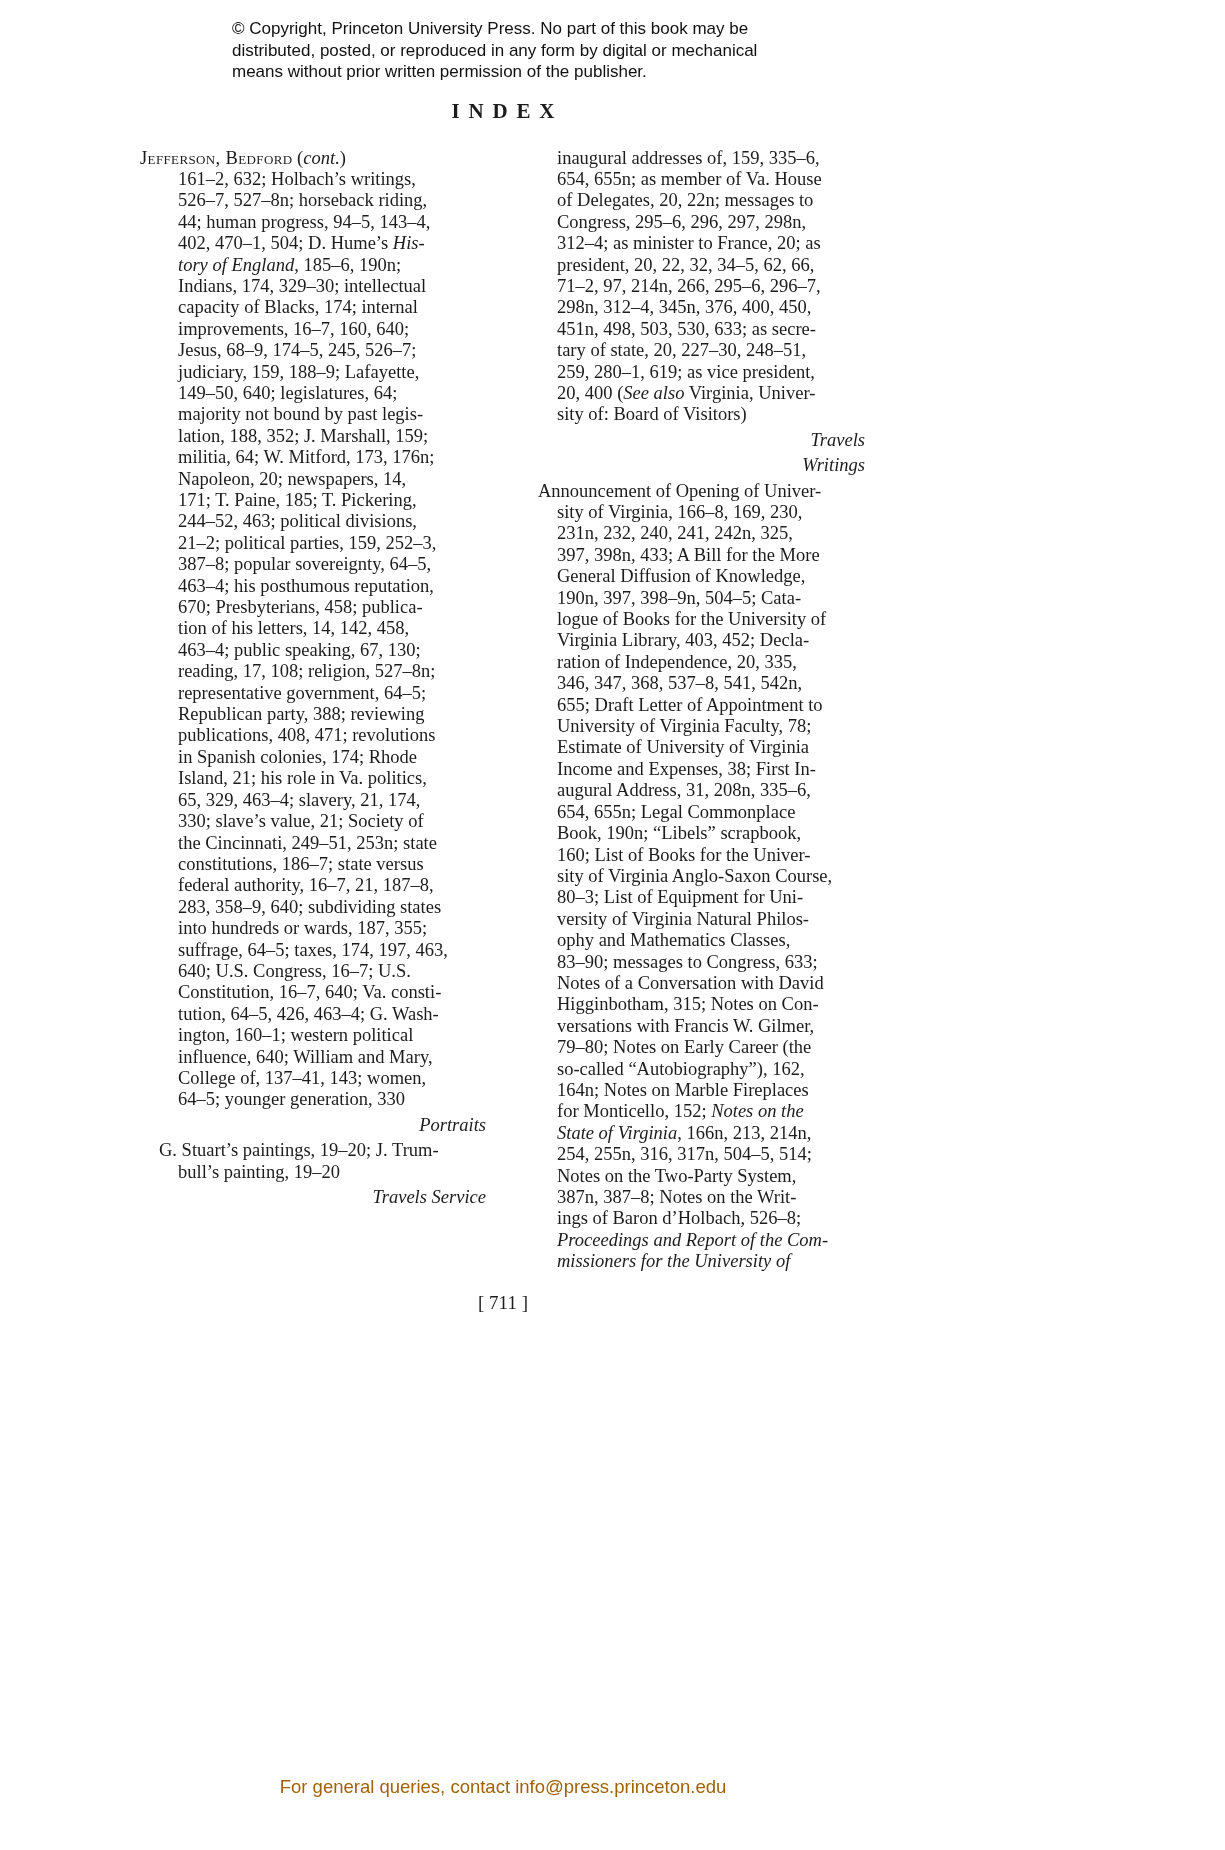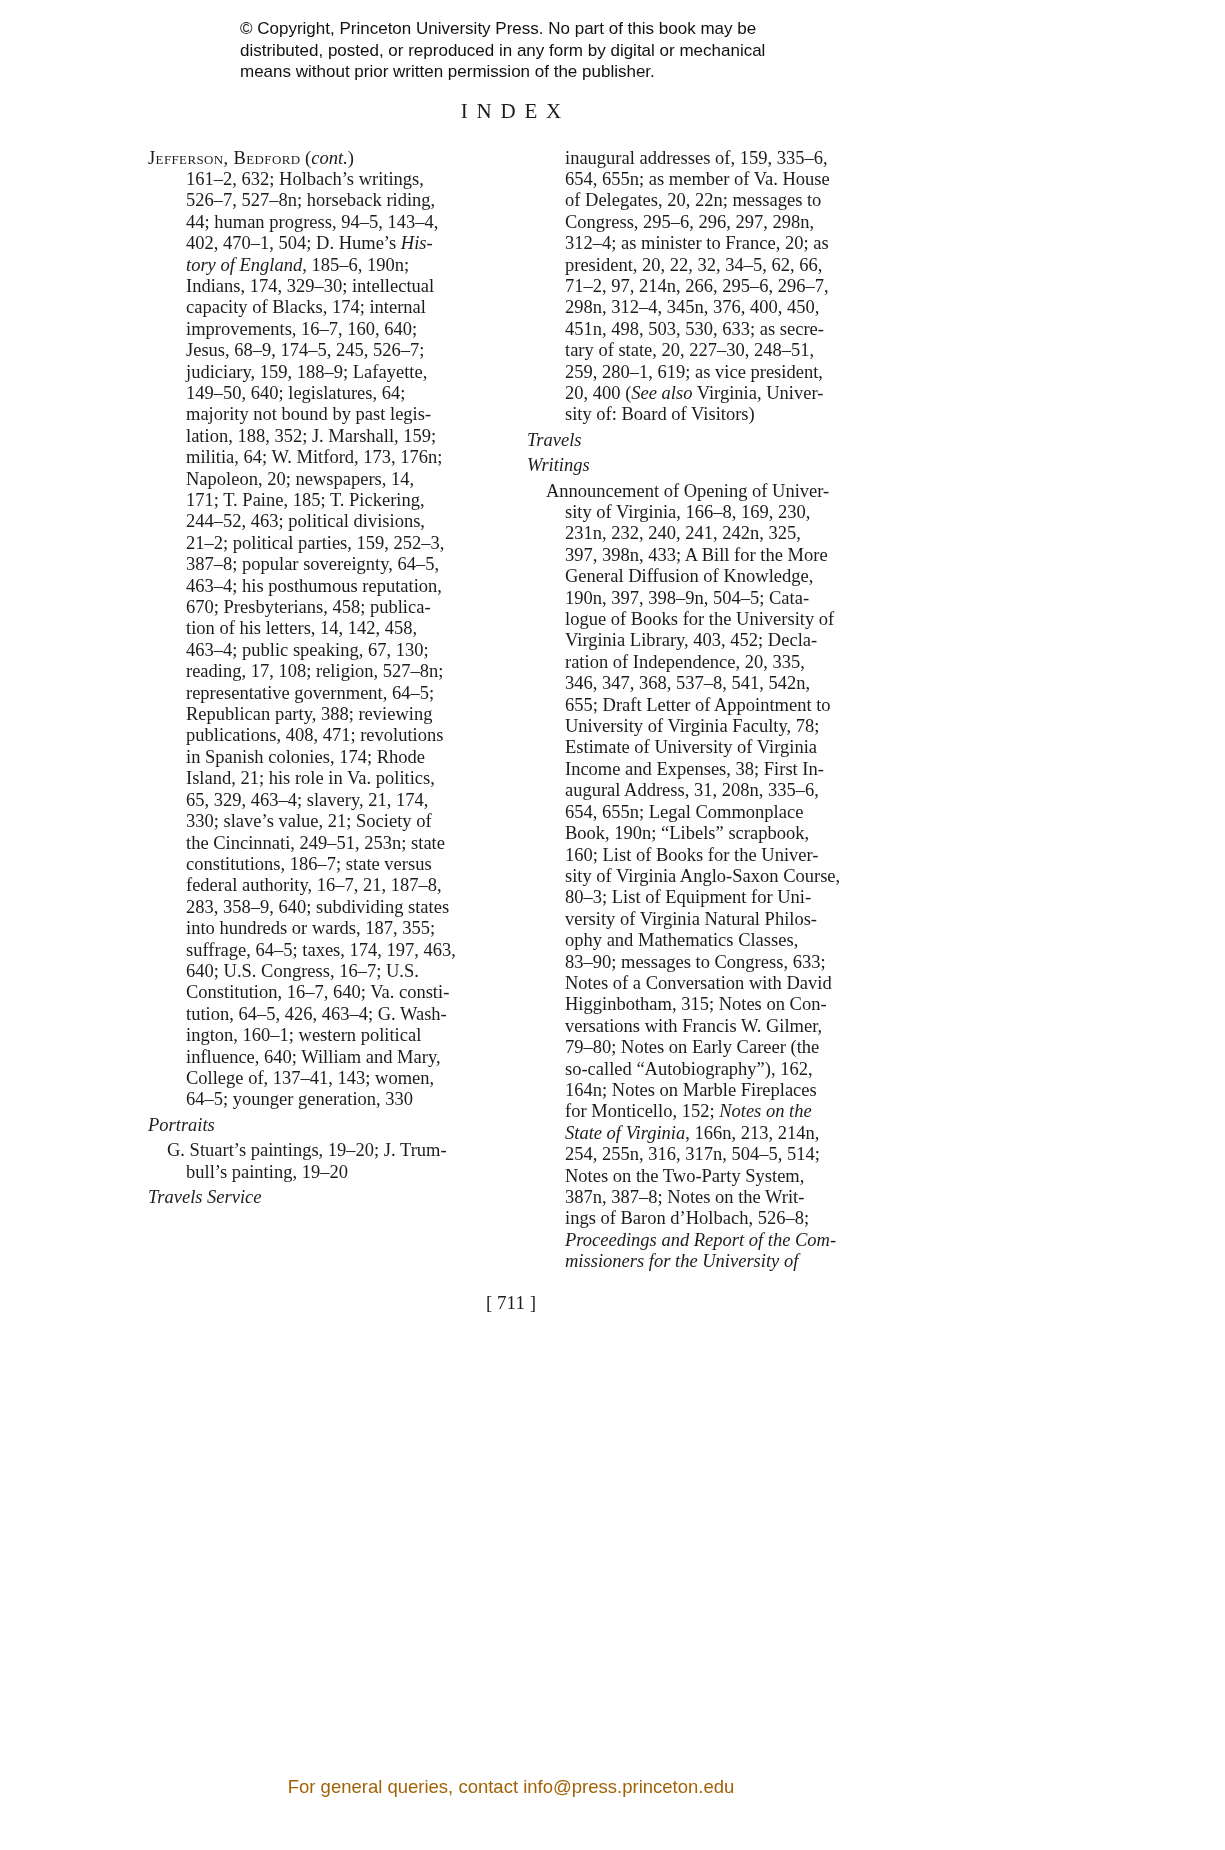--- a/index.html
+++ b/index.html
@@ -8,55 +8,55 @@
     width: 1225px;
     height: 1850px;
     background: #ffffff;
     color: #1c1c1c;
     font-family: "Liberation Serif", serif;
     position: relative;
     overflow: hidden;
   }
   .content {
     position: absolute;
-    left: 148px;
+    left: 140px;
     top: 0;
     width: 726px;
   }
   .copyright {
     margin: 18px 0 0 92px;
     font-family: "Liberation Sans", sans-serif;
     font-size: 17px;
     line-height: 21.5px;
     color: #111111;
   }
   .title {
     margin: 16px 0 0 0;
     text-align: center;
     font-size: 21px;
-    font-weight: normal;
+    font-weight: bold;
     letter-spacing: 0.42em;
     text-indent: 0.42em;
   }
   .columns {
     display: flex;
     margin-top: 24px;
   }
   .col {
     width: 346px;
     font-size: 18.5px;
     line-height: 21.4px;
   }
   .col + .col { margin-left: 33px; }
   .line-block { white-space: nowrap; }
   .entry-heading { margin-left: 0; }
   .runover { margin-left: 38px; }
   .hang { margin-left: 38px; text-indent: -19px; }
   .subhead {
-    text-align: left;
+    text-align: right;
     font-style: italic;
     margin: 4px 0 4px 0;
     white-space: nowrap;
   }
   i { font-style: italic; }
   .sc { font-variant: small-caps; letter-spacing: 0.02em; }
   .pagenum {
     text-align: center;
     margin-top: 19px;
     font-size: 19px;

